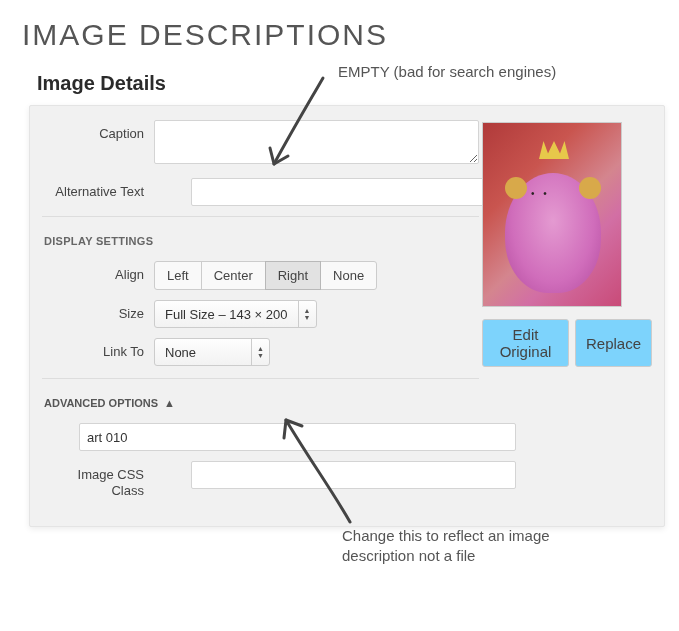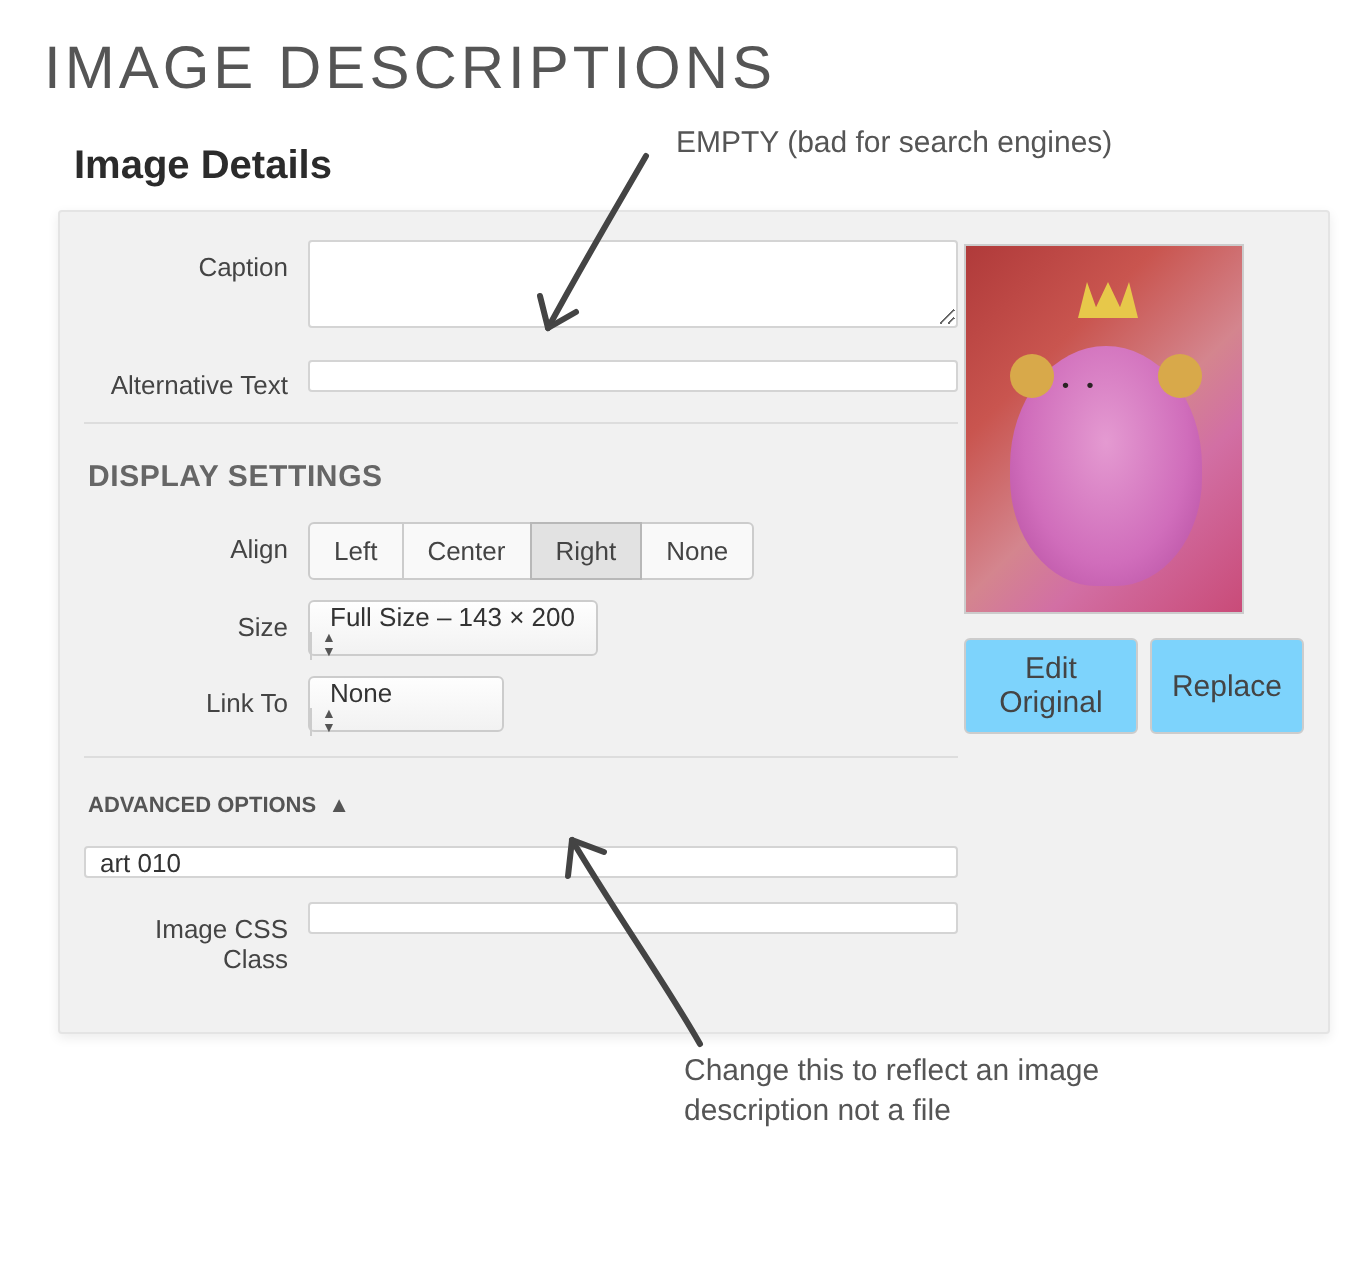--- a/index.html
+++ b/index.html
@@ -61,24 +61,24 @@
     width: 100%;
     background: #fff;
     border: 1px solid #d4d4d4;
     border-radius: 2px;
     padding: 5px 7px;
     font-size: 13px;
     font-family: inherit;
     color: #333;
   }
   textarea.ctl { height: 44px; resize: vertical; }
-  input.ctl { height: 16px; }
+  input.ctl { height: 28px; margin-left: 37px; }
 
   .section-heading {
-    font-size: 15px;
+    font-size: 11px;
     font-weight: 600;
     letter-spacing: 0.3px;
     color: #666;
     text-transform: uppercase;
     border-top: 1px solid #ddd;
     padding: 18px 0 14px 2px;
     margin-top: 8px;
   }
 
   .btn-group { display: inline-flex; }
@@ -95,21 +95,20 @@
   .seg-btn:last-child { border-radius: 0 3px 3px 0; }
   .seg-btn.active { background: #e2e2e2; border-color: #b8b8b8; position: relative; z-index: 1; }
 
   .select-wrap {
     display: inline-flex;
     align-items: stretch;
     border: 1px solid #ccc;
     background: linear-gradient(#fefefe,#f2f2f2);
     border-radius: 3px;
     height: 28px;
-    flex-direction: column;
   }
   .select-wrap .sel-text {
     padding: 0 10px;
     font-size: 13px;
     color: #333;
     display: flex;
     align-items: center;
     min-width: 96px;
   }
   .select-wrap.size .sel-text { min-width: 132px; }

